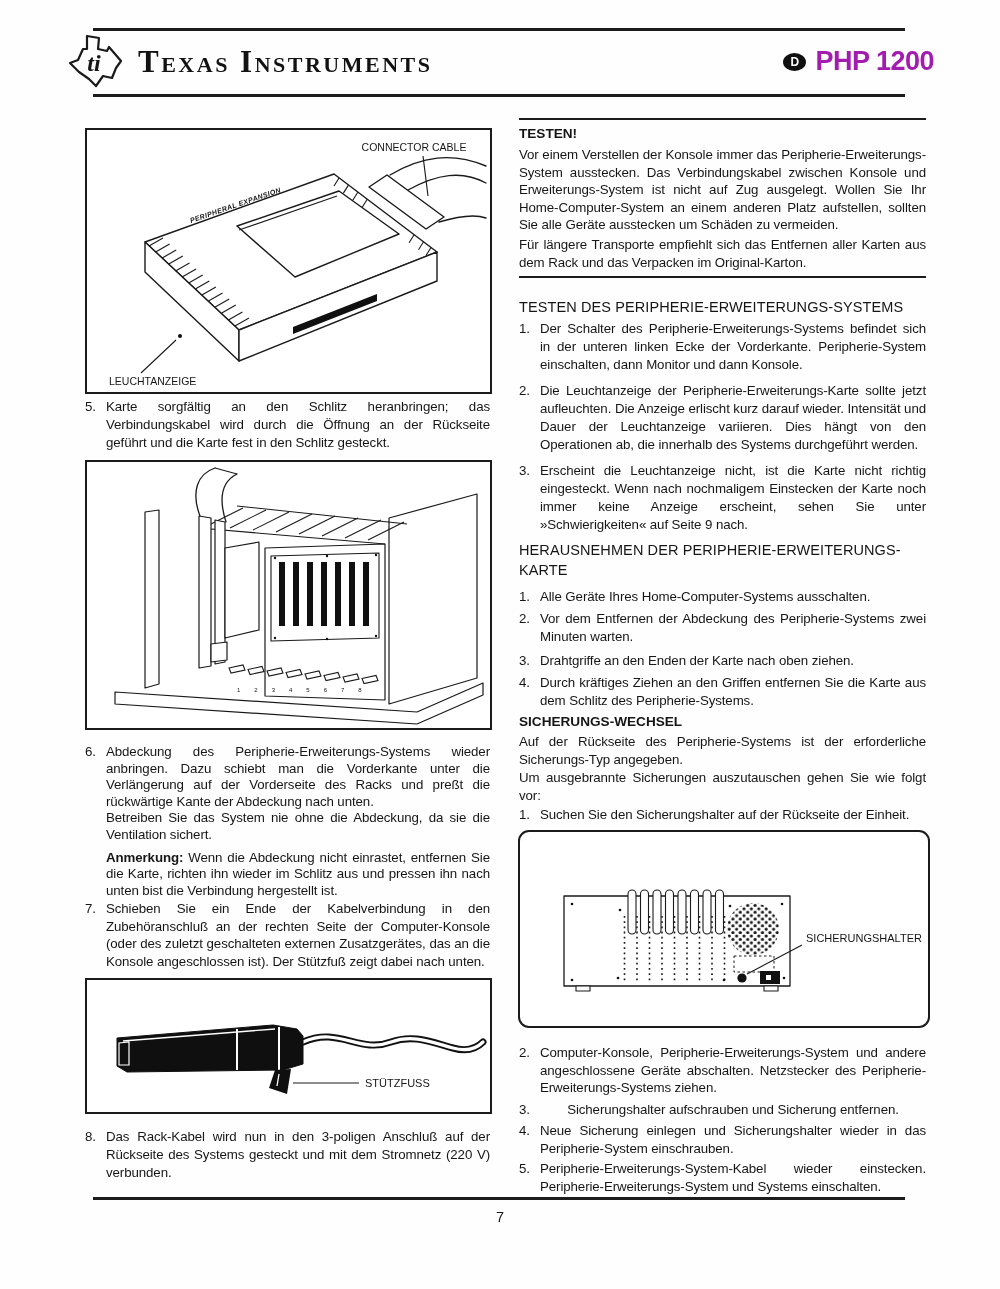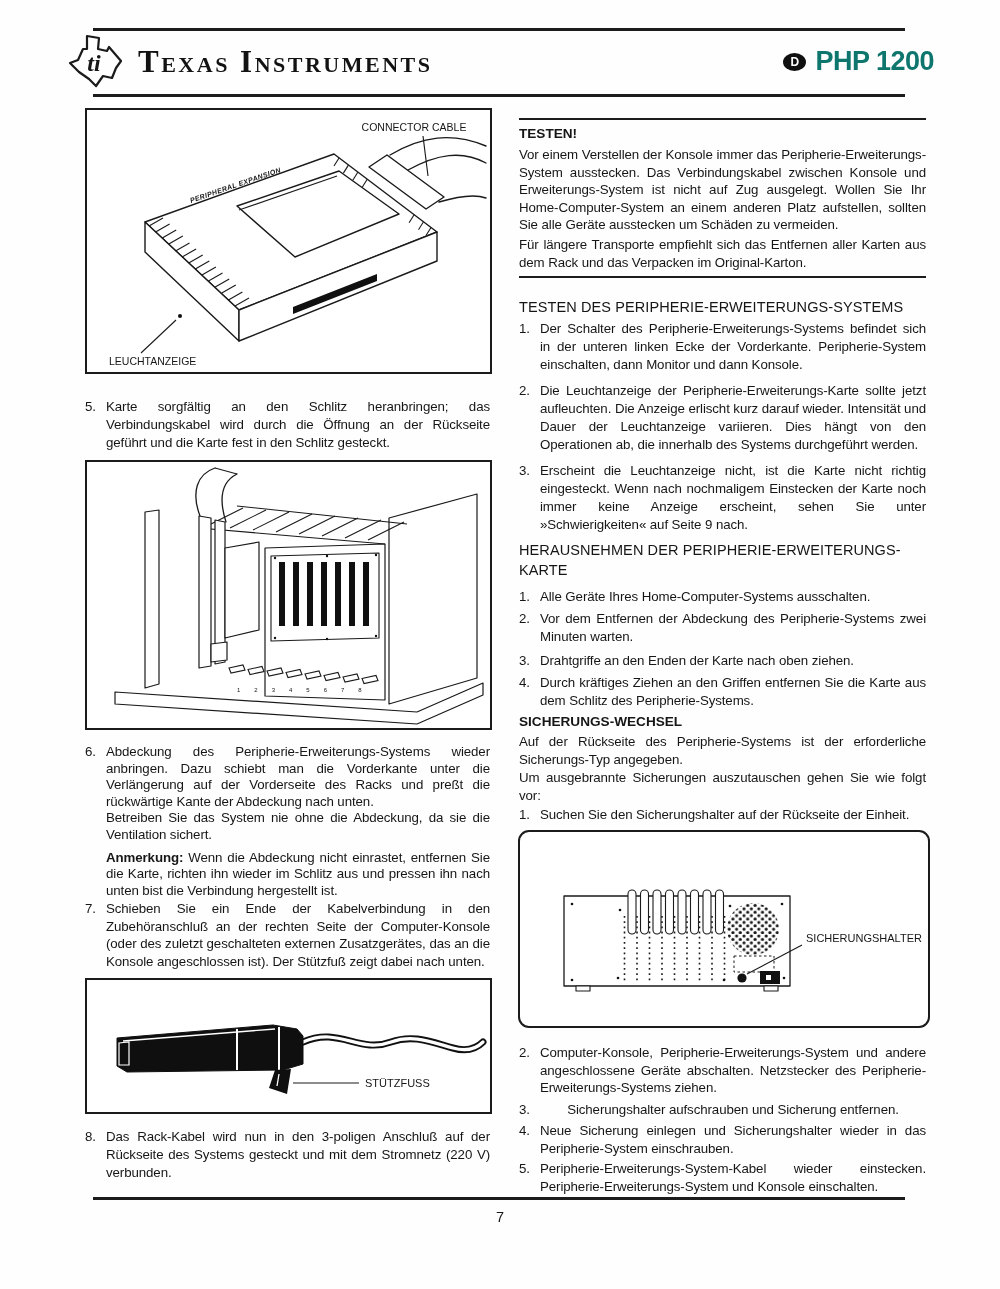--- a/index.html
+++ b/index.html
@@ -6,21 +6,21 @@
   .page{position:relative;width:1000px;height:1289px;background:#fefefe;overflow:hidden;
         font-family:"Liberation Sans",sans-serif;color:#161616;}
   .rule{position:absolute;background:#1c1c1c;}
   
   .brand{position:absolute;left:138px;top:44px;font-family:"Liberation Serif",serif;
          font-variant:small-caps;font-weight:700;font-size:31px;letter-spacing:2.5px;color:#121212;}
   .logo{position:absolute;left:62px;top:33px;}
   .model-wrap{position:absolute;right:66px;top:46px;display:flex;align-items:center;gap:9px;}
   .badge{width:23px;height:18px;background:#101010;border-radius:50%;color:#fff;
          display:flex;align-items:center;justify-content:center;font-size:12px;font-weight:700;}
-  .model{font-size:27px;font-weight:700;letter-spacing:-0.5px;color:#0f766e;}
+  .model{font-size:27px;font-weight:700;letter-spacing:-0.5px;color:#a21caf;}
   
   .abs{position:absolute;}
   .bodytext{font-size:13.3px;line-height:18px;text-align:justify;letter-spacing:-0.1px;overflow-wrap:break-word;}
   .h-bold{font-size:13.6px;font-weight:700;letter-spacing:0;}
   .h-caps{font-size:14.5px;letter-spacing:0.1px;line-height:20px;}
   .item{display:flex;}
   .inum{width:21px;flex:none;}
   .itx{flex:1;text-align:justify;}
   .note{margin-top:6px;}
   .b{font-weight:700;}
@@ -47,21 +47,21 @@
       <path class="sk" style="stroke-width:2.2" d="M24,3 L36,5 L35,16 L44,18 L46,14 L52,21 L58,28 L53,35 L49,45 L40,43 L33,53 L26,46 L16,39 L7,30 L15,27 L20,16 L24,16 Z"></path>
       <text x="31" y="38" text-anchor="middle" style="font-family:'Liberation Serif',serif;font-style:italic;font-weight:700;font-size:24px;">ti</text>
     </svg>
   </div>
   <div class="brand">Texas Instruments</div>
   <div class="model-wrap">
     <div class="badge">D</div>
     <div class="model">PHP 1200</div>
   </div>
 
-  <div class="fig" style="left:85px;top:108px;width:403px;height:262px;text-align:center;">
+  <div class="fig" style="left:85px;top:128px;width:403px;height:262px;text-align:center;">
     <svg width="403" height="262" viewBox="0 0 403 262">
       <text x="327" y="21" text-anchor="middle" font-size="10.5">CONNECTOR CABLE</text>
       <line class="thin" x1="336" y1="26" x2="341" y2="66"></line>
 
       <path class="sk" d="M303,45 C335,26 365,22 399,36"></path>
       <path class="sk" d="M321,60 C350,44 375,40 399,53"></path>
       <path class="sk" d="M352,92 C372,86 388,84 399,88"></path>
 
       <polygon class="skf" points="58,112 247,44 350,122 152,200"></polygon>
       <polygon class="skf" points="58,112 152,200 152,231 58,142"></polygon>
@@ -313,19 +313,19 @@
   <div class="abs bodytext item" style="left:519px;top:1101px;width:407px;line-height:17.5px;">
     <span class="inum">3.</span>
     <span class="itx" style="text-align:center;">Sicherungshalter aufschrauben und Sicherung entfernen.</span>
   </div>
   <div class="abs bodytext item" style="left:519px;top:1122px;width:407px;line-height:17.5px;">
     <span class="inum">4.</span>
     <span class="itx">Neue Sicherung einlegen und Sicherungshalter wieder in das Peripherie-System einschrauben.</span>
   </div>
   <div class="abs bodytext item" style="left:519px;top:1160px;width:407px;line-height:17.5px;">
     <span class="inum">5.</span>
-    <span class="itx">Peripherie-Erweiterungs-System-Kabel wieder einstecken. Peripherie-Erweiterungs-System und Konsole einschalten.</span>
+    <span class="itx">Peripherie-Erweiterungs-System-Kabel wieder einstecken. Peripherie-Erweiterungs-System und Systems einschalten.</span>
   </div>
 
   <div class="rule" style="left:93px;top:1197px;width:812px;height:2.5px;"></div>
   <div class="footer-page">7</div>
 
 </div>
 
 </body></html>

